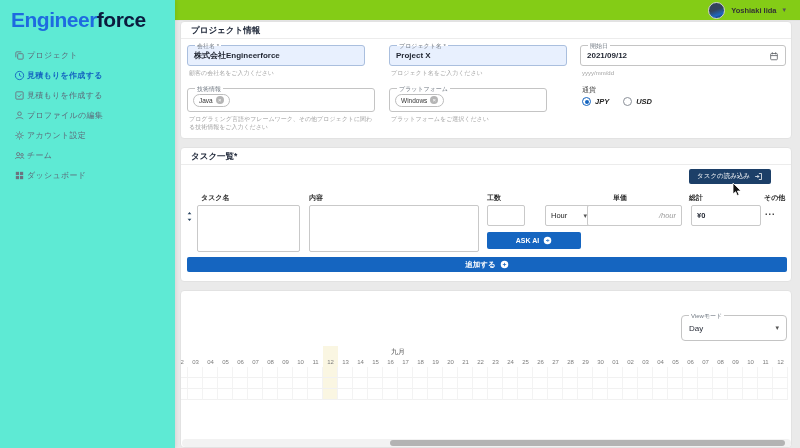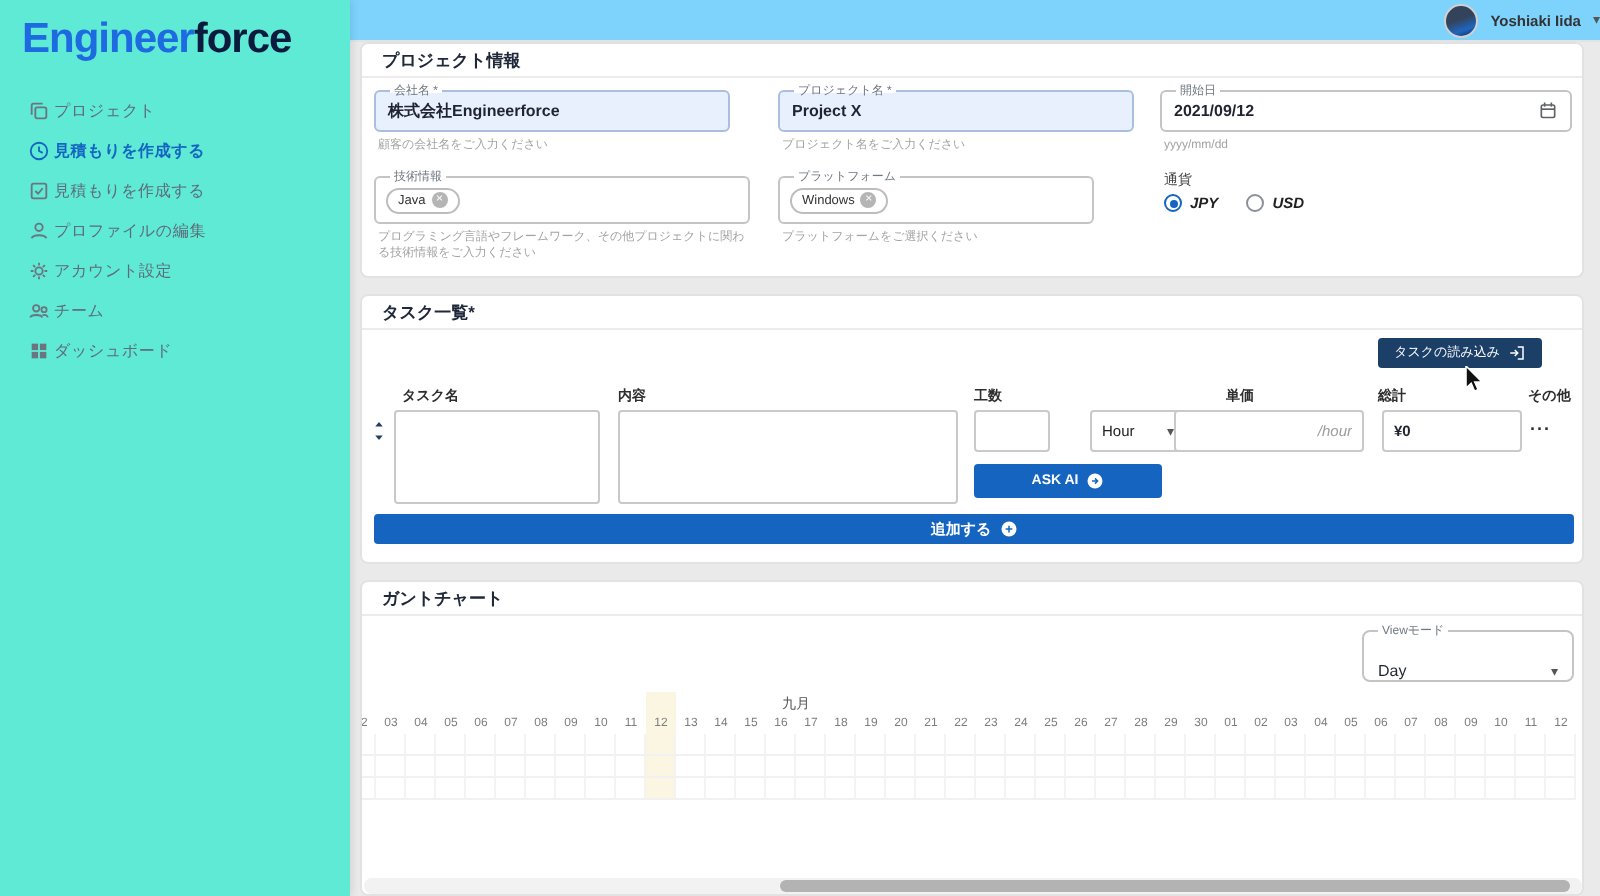--- a/index.html
+++ b/index.html
@@ -15,23 +15,23 @@
   .nav { margin-top:13px; }
   .nav-item { display:flex; align-items:center; gap:2px; padding:4.5px 14px; cursor:pointer; }
   .nav-item .nav-icon { width:11px; height:11px; flex:0 0 11px; display:flex; align-items:center; }
   .nav-item .nav-icon svg { width:11px; height:11px; stroke:#6b7480; fill:none; stroke-width:2; }
   .nav-item .nav-label { font-size:8px; color:#5d6b7a; letter-spacing:.3px; }
   .nav-item.active .nav-label { color:#1565c0; font-weight:bold; }
   .nav-item.active .nav-icon svg { stroke:#1565c0; }
   .nav-item .nav-icon svg .fillpart { fill:#6b7480; stroke:none; }
 
   
-  .topbar { position:absolute; left:175px; top:0; width:625px; height:21px; background:#7dd3fc;
+  .topbar { position:absolute; left:175px; top:0; width:625px; height:21px; background:#84cc16;
             border-bottom:1px solid #e3e3e3; display:flex; align-items:center; justify-content:flex-end;
-            gap:6px; }
+            padding-right:14px; gap:6px; }
   .avatar { width:17px; height:17px; border-radius:50%;
             background:linear-gradient(160deg,#33435c 45%,#1e66c0 75%,#0d2b4e 100%); border:1px solid #d0d0d0; }
   .user-name { font-size:7.5px; color:#333; font-weight:bold; }
   .caret { font-size:7px; color:#555; }
 
   
   .card { position:absolute; left:180px; width:612px; background:#fff; border:1px solid #e2e2e2;
           border-radius:4px; }
   .card-header { height:17px; line-height:17px; padding-left:10px; font-size:8.5px; font-weight:bold;
                  color:#20293a; border-bottom:1px solid #ececec; }
@@ -84,21 +84,21 @@
               display:flex; align-items:center; justify-content:center; gap:4px; cursor:pointer;
               font-family:inherit; }
   .circ { width:9px; height:9px; }
   .drag-handle { position:absolute; left:4px; top:60px; width:10px; cursor:grab; }
   .drag-handle svg { width:9px; height:11px; fill:#25405e; }
   .more-dots { position:absolute; left:584px; top:59px; font-size:9px; font-weight:bold; color:#333;
                letter-spacing:1px; cursor:pointer; }
 
   
   .viewmode { position:absolute; left:500px; top:24px; width:106px; height:26px; border:1px solid #c4c4c4;
-              border-radius:4px; background:#fff; display:flex; align-items:flex-end;
+              border-radius:4px; background:#fff; display:flex; align-items:center;
               justify-content:space-between; padding:0 7px; cursor:pointer; }
   .viewmode .flabel { position:absolute; top:-4.5px; left:7px; font-size:6px; color:#6f7781; background:#fff;
                       padding:0 2px; line-height:8px; }
   .viewmode .vval { font-size:8px; color:#1f2430; }
   .gantt-wrap { position:absolute; left:0; top:55px; width:610px; height:54px; overflow:hidden; }
   .gantt-strip { position:absolute; left:-8px; top:0; height:54px; display:flex; }
   .gcol { width:15px; flex:0 0 15px; display:flex; flex-direction:column; }
   .gcol .gmonth { height:11px; }
   .gcol .gdate { height:10px; font-size:6px; color:#7d7d7d; text-align:center; line-height:10px; }
   .gcol .gcell { height:11px; border-bottom:1px solid #f1f1f1; border-right:1px solid #f3f3f3; }
@@ -303,21 +303,20 @@
     <button class="blue-btn" style="position:absolute; left:6px; top:109px; width:600px; height:15px; font-size:7.5px;">
       <span>追加する</span>
       <svg class="circ" viewBox="0 0 24 24">
           <circle cx="12" cy="12" r="10" fill="#fff"></circle>
           <path d="M12 7.5v9M7.5 12h9" stroke="#1565c0" stroke-width="2" fill="none"></path>
         </svg>
     </button>
   </div>
 
   <div class="card" id="card-gantt">
-    <div class="card-header">ガントチャート</div>
 
     <div class="viewmode">
       <span class="flabel">Viewモード</span>
       <span class="vval">Day</span>
       <span class="caret">▾</span>
     </div>
 
     <div class="gantt-wrap">
       <div class="gantt-strip" id="gantt-strip">
           <div class="gcol">

